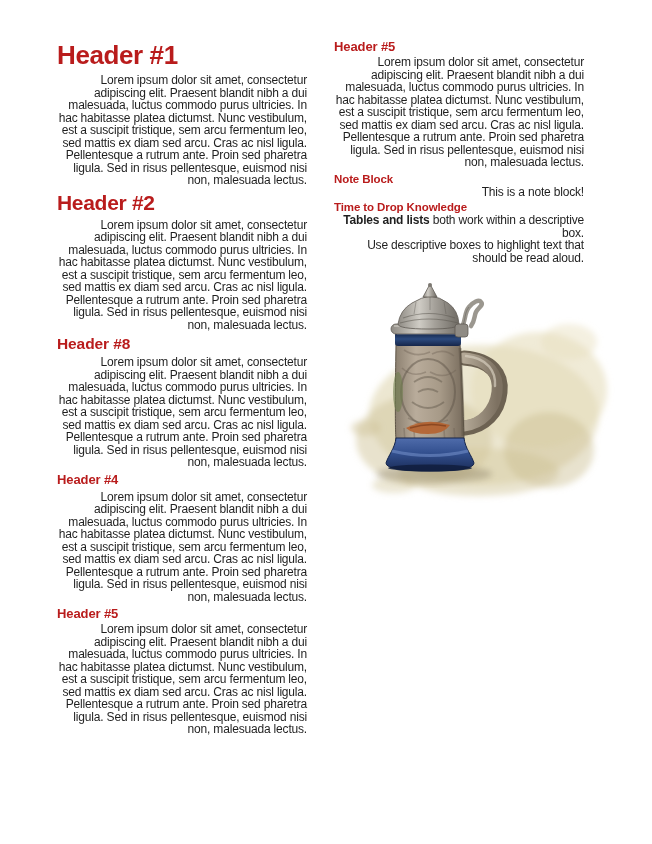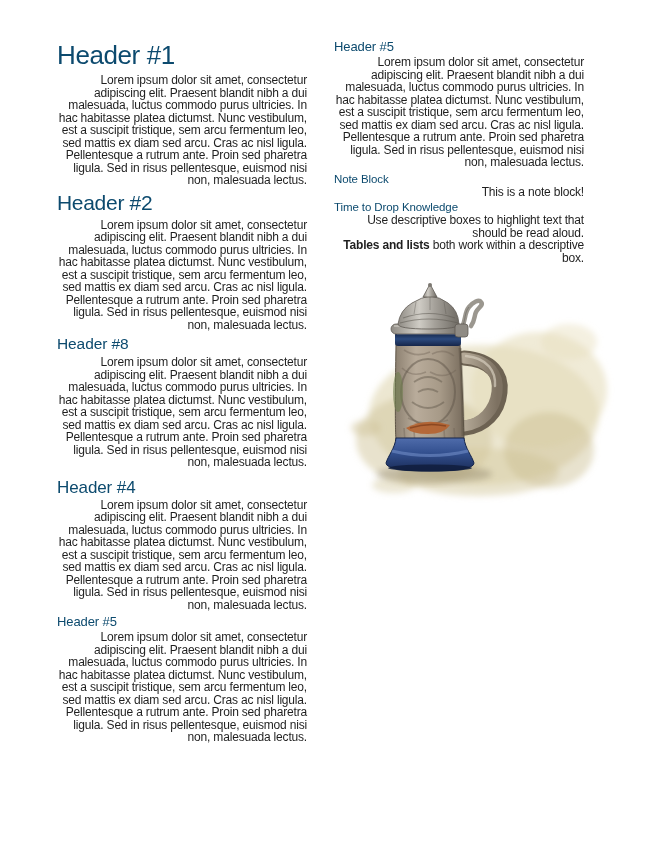--- a/index.html
+++ b/index.html
@@ -8,25 +8,25 @@
     font-family:"Liberation Sans", sans-serif;
     overflow:hidden;
   }
   .page { display:flex; padding:40px 0 0 57px; gap:27px; }
   .col { width:250px; flex:0 0 250px; }
   .body-text {
     font-size:12px; line-height:12.5px; letter-spacing:-0.18px;
     color:#1f1f1f; margin:0 0 4px 0;text-align:right;
   }
   .m0 { margin:0; }
-  .hdr { font-weight:400; color:#0c4a6e; letter-spacing:-0.1px; }
+  .hdr { font-weight:700; color:#b91c1c; letter-spacing:-0.1px; }
   .h1 { font-size:26px; line-height:30px; margin:0 0 4px 0; letter-spacing:-0.4px; }
   .h2 { font-size:21px; line-height:23px; margin:0 0 5px 0; letter-spacing:-0.3px; }
   .h3 { font-size:15.5px; line-height:17px; margin:0 0 4px 0; }
-  .h4 { font-size:17px; line-height:14px; margin:12px 0 4px 0; }
+  .h4 { font-size:13px; line-height:14px; margin:4px 0 4px 0; }
   .h5 { font-size:13px; line-height:13px; margin:0 0 3px 0; }
   .h6 { font-size:11.5px; line-height:12.5px; margin:2px 0 1px 0; }
   .inline-bold { font-weight:700; }
   .illustration { margin-top:16px; width:290px; height:230px; }
   .illustration svg { display:block; }
 </style>
 </head>
 <body>
 
 <div class="page">
@@ -49,23 +49,23 @@
   </div>
 
   <div class="col">
     <div class="hdr h5">Header #5</div>
     <p class="body-text">Lorem ipsum dolor sit amet, consectetur adipiscing elit. Praesent blandit nibh a dui malesuada, luctus commodo purus ultricies. In hac habitasse platea dictumst. Nunc vestibulum, est a suscipit tristique, sem arcu fermentum leo, sed mattis ex diam sed arcu. Cras ac nisl ligula. Pellentesque a rutrum ante. Proin sed pharetra ligula. Sed in risus pellentesque, euismod nisi non, malesuada lectus.</p>
 
     <div class="hdr h6">Note Block</div>
     <p class="body-text m0">This is a note block!</p>
 
     <div class="hdr h6">Time to Drop Knowledge</div>
+    <p class="body-text m0"><span class="inline-bold">Tables and lists</span><span> both work within a descriptive box.</span></p>
+
     <p class="body-text m0">Use descriptive boxes to highlight text that should be read aloud.</p>
-
-    <p class="body-text m0"><span class="inline-bold">Tables and lists</span><span> both work within a descriptive box.</span></p>
 
     <div class="illustration">
       <svg width="290" height="230" viewBox="0 0 290 230" xmlns="http://www.w3.org/2000/svg">
         <defs>
           <linearGradient id="gLid" x1="0" y1="0" x2="1" y2="0">
             <stop offset="0" stop-color="#8f8b84"></stop>
             <stop offset="0.35" stop-color="#cfccc5"></stop>
             <stop offset="0.6" stop-color="#a5a19a"></stop>
             <stop offset="1" stop-color="#6e6a63"></stop>
           </linearGradient>

